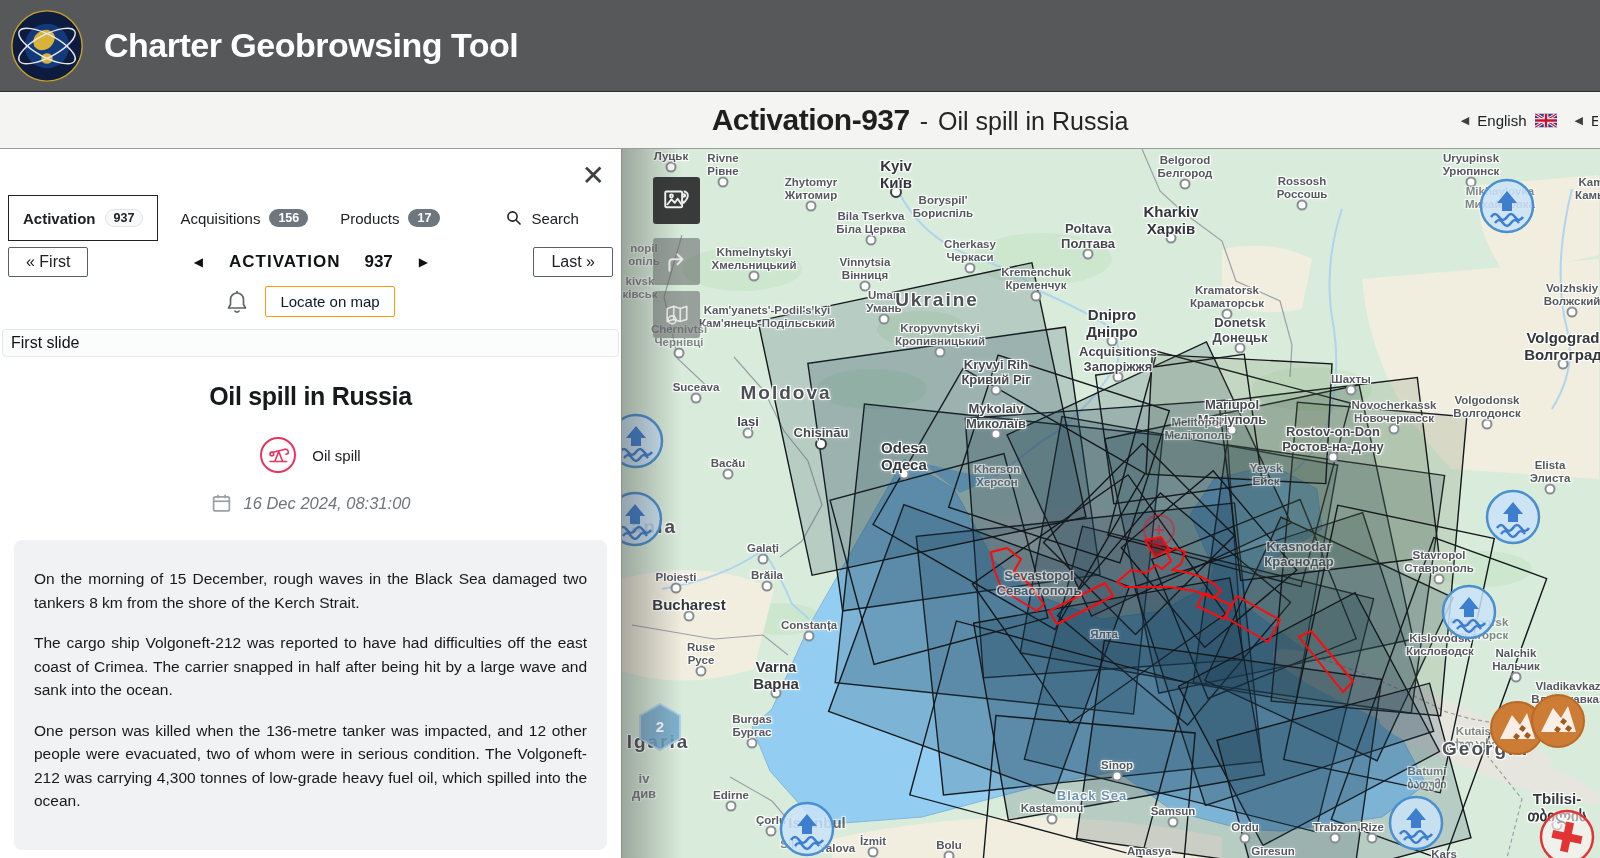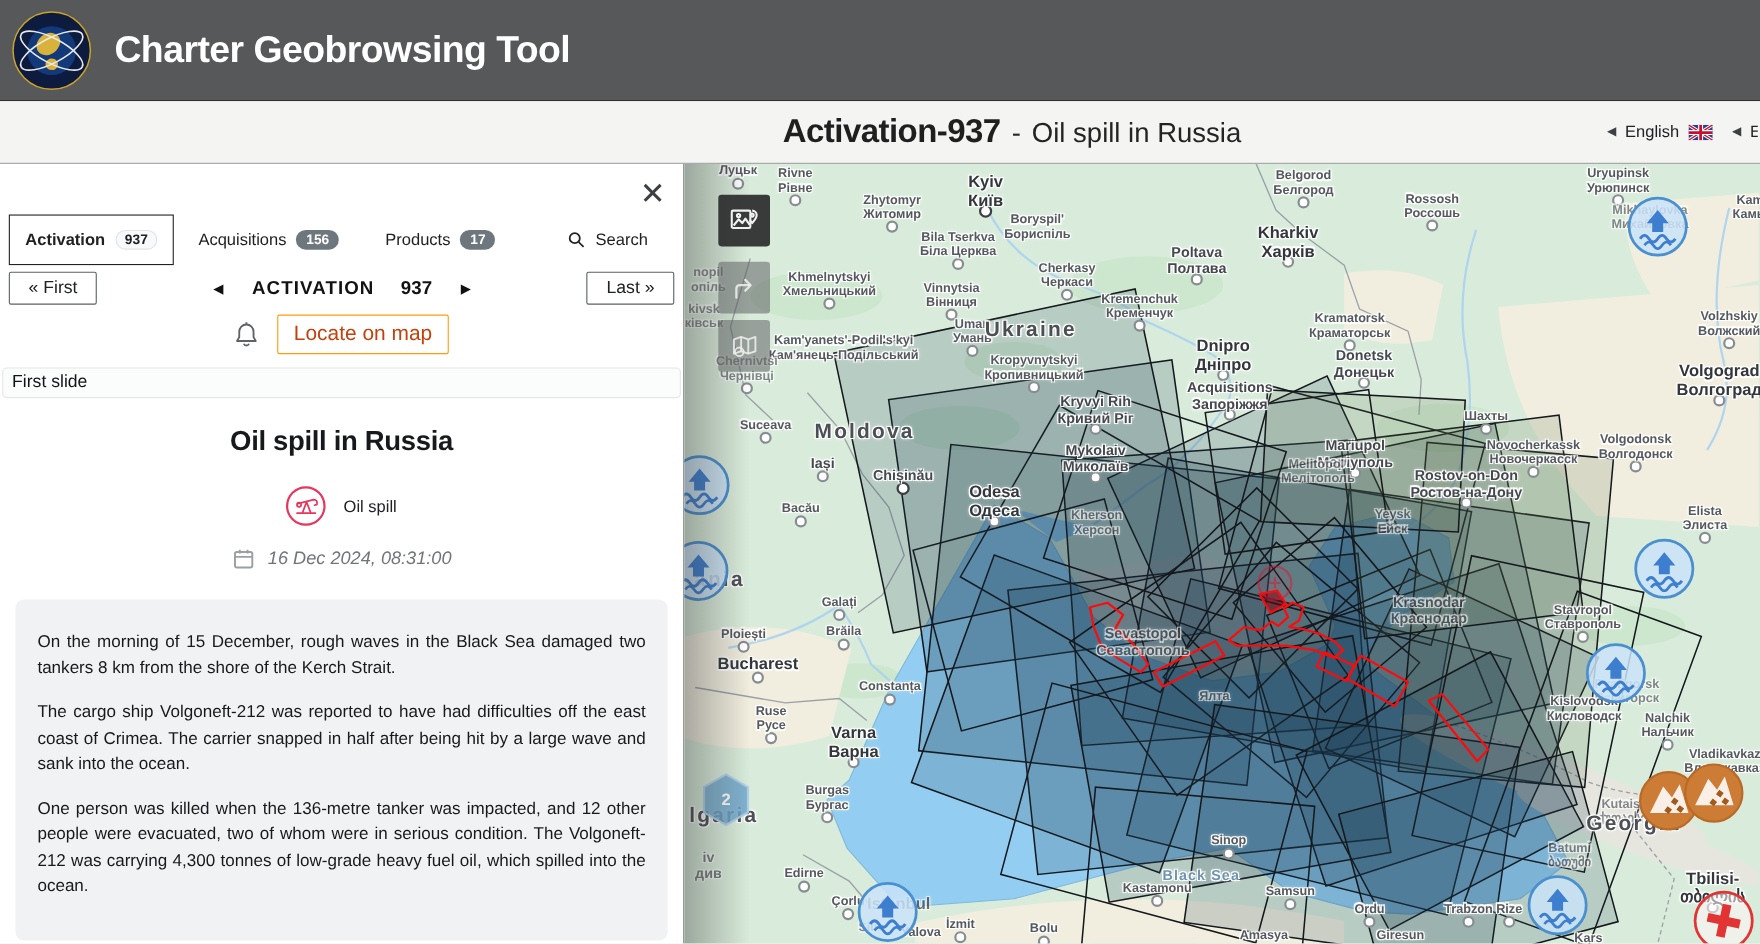--- a/index.html
+++ b/index.html
@@ -24,34 +24,34 @@
   
   .content{display:flex;height:709px;}
   .panel{width:622px;min-width:622px;background:#fff;border-right:1px solid #8f8f8f;position:relative;height:100%;overflow:hidden;box-sizing:border-box;}
   .close-x{position:absolute;top:10px;right:16px;font-size:28px;color:#3c4043;cursor:pointer;}
 
   .tabs{display:flex;align-items:center;margin-top:46px;}
   .tab{display:flex;align-items:center;gap:9px;font-size:15px;color:#202124;cursor:pointer;}
   .tab-active{border:1px solid #222;background:#fff;margin-left:8px;padding:13px 14px;}
   .tab-active .tab-label{font-weight:bold;}
   .tab-plain{padding:13px 0;text-align:center;}
-  .t2{margin-left:22px}.t3{margin-left:42px}.t4{margin-left:66px}
+  .t2{margin-left:22px}.t3{margin-left:32px}.t4{margin-left:66px}
   .badge-light{background:#f8f9fa;border:1px solid #e1e4e6;border-radius:10px;padding:1px 8px;font-weight:bold;font-size:12.5px;color:#202124;}
   .badge-dark{background:#6f777e;color:#fff;border-radius:10px;padding:2px 9px;font-weight:bold;font-size:12.5px;}
 
   .navrow{display:flex;align-items:center;justify-content:space-between;margin:6px 8px 0;}
   .btn{border:1px solid #596066;background:#fff;font-size:16px;color:#202124;padding:5px 17px;border-radius:2px;cursor:pointer;font-family:inherit;}
   .navcenter{display:flex;align-items:center;gap:24px;}
   .nav-title{font-weight:bold;font-size:17px;letter-spacing:1px;color:#101214;}
   .nav-num{font-weight:bold;font-size:17px;color:#101214;}
   .nav-arrow{font-size:12px;color:#111;cursor:pointer;padding:2px;}
 
   .locrow{display:flex;align-items:center;justify-content:center;gap:17px;margin-top:9px;}
   .bell{width:22px;height:24px;cursor:pointer;}
-  .locate-btn{border:1px solid #ff9b0c;color:#c2410c;background:#fff;font-size:19px;padding:6px 14px;border-radius:2px;cursor:pointer;font-family:inherit;}
+  .locate-btn{border:1px solid #ff9b0c;color:#0f172a;background:#fff;font-size:15px;padding:6px 14px;border-radius:2px;cursor:pointer;font-family:inherit;}
 
   .slide-bar{margin:12px 2px 0;background:#fbfcfc;border:1px solid #e4e6e8;border-radius:4px;font-size:16px;color:#101418;padding:4px 8px;cursor:pointer;}
   .metarow{display:flex;justify-content:space-between;font-style:italic;font-size:13.5px;color:#3c4043;padding:6px 8px 0 6px;}
   .meta-left span{margin-right:10px;} .meta-right span{margin-left:6px;}
   .metarow sup{font-size:9px;}
 
   .slide-title{text-align:center;font-size:25px;font-weight:bold;color:#17191c;margin-top:25px;letter-spacing:-0.3px;}
   .hazrow{display:flex;align-items:center;justify-content:center;gap:16px;margin-top:26px;}
   .haz-icon{width:36px;height:36px;border:2px solid #e8355f;border-radius:50%;display:flex;align-items:center;justify-content:center;box-sizing:border-box;}
   .haz-label{font-size:15px;color:#202124;}

